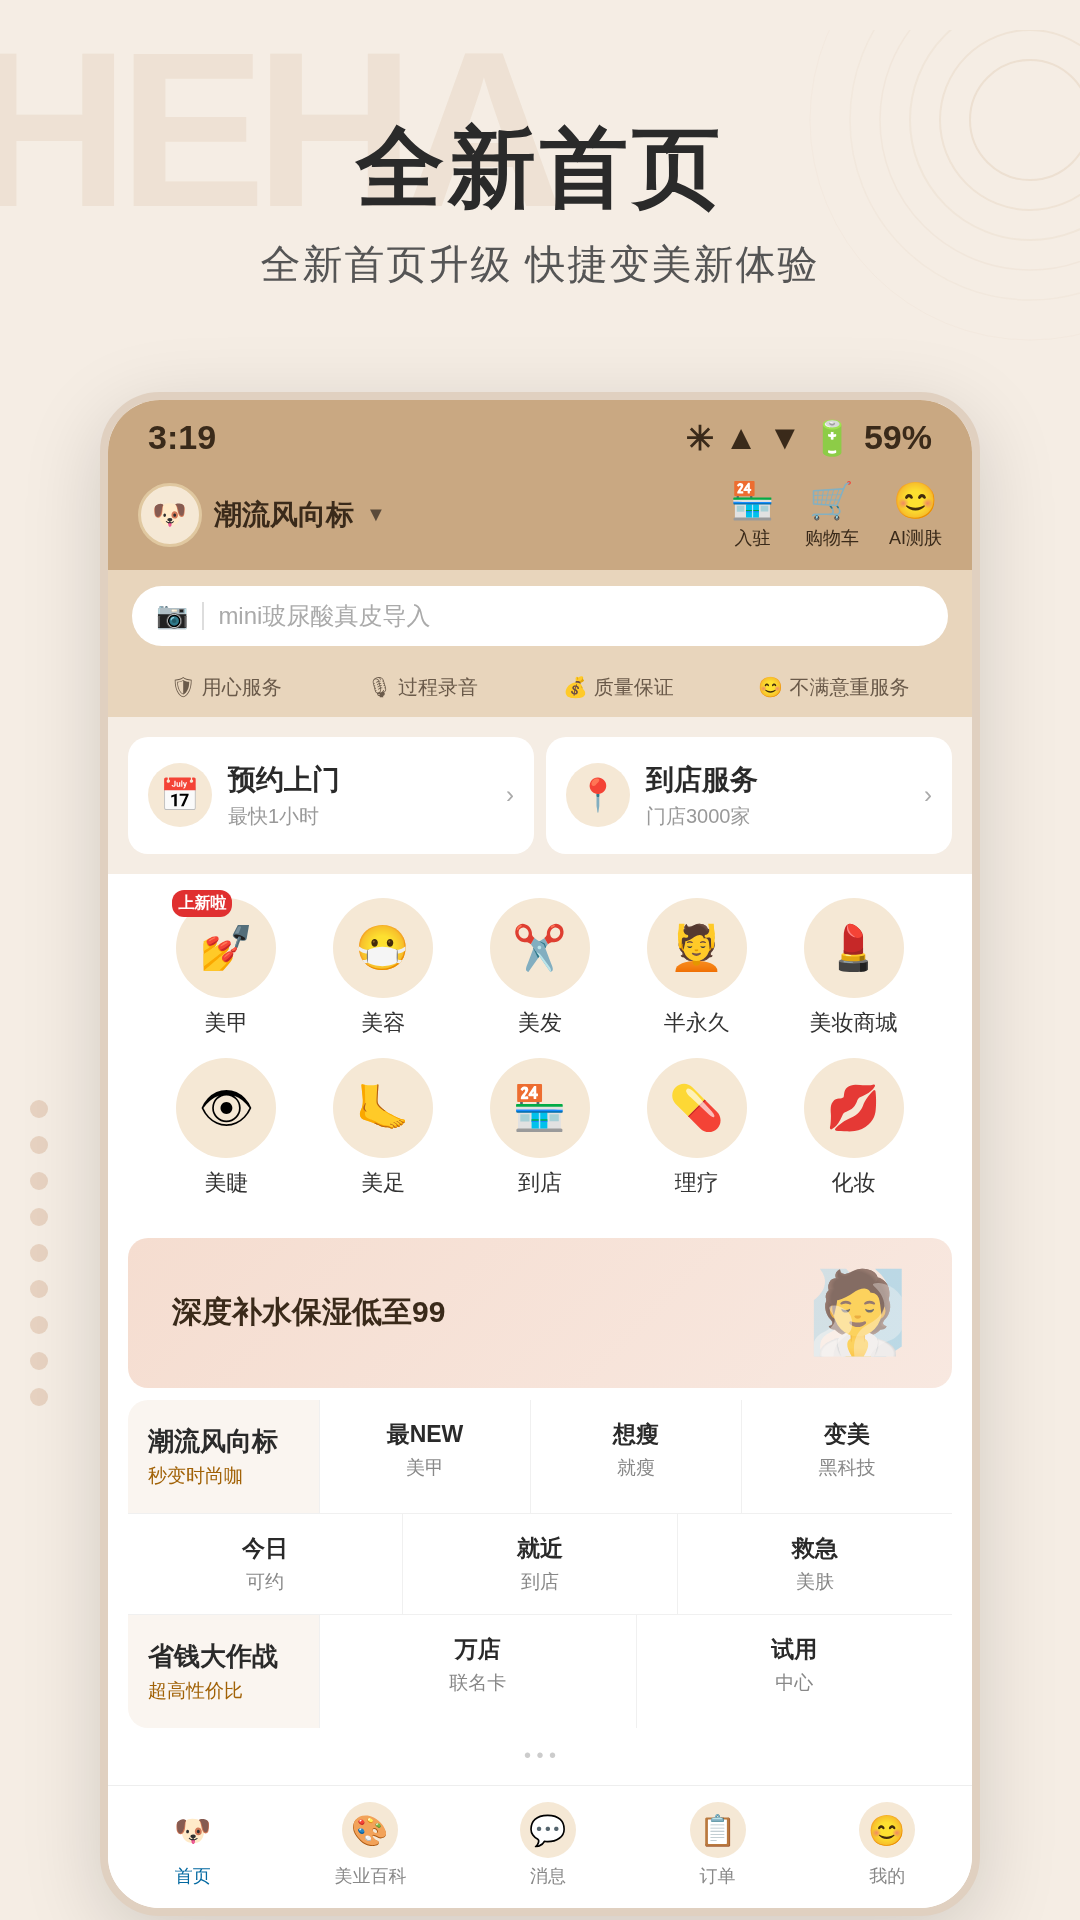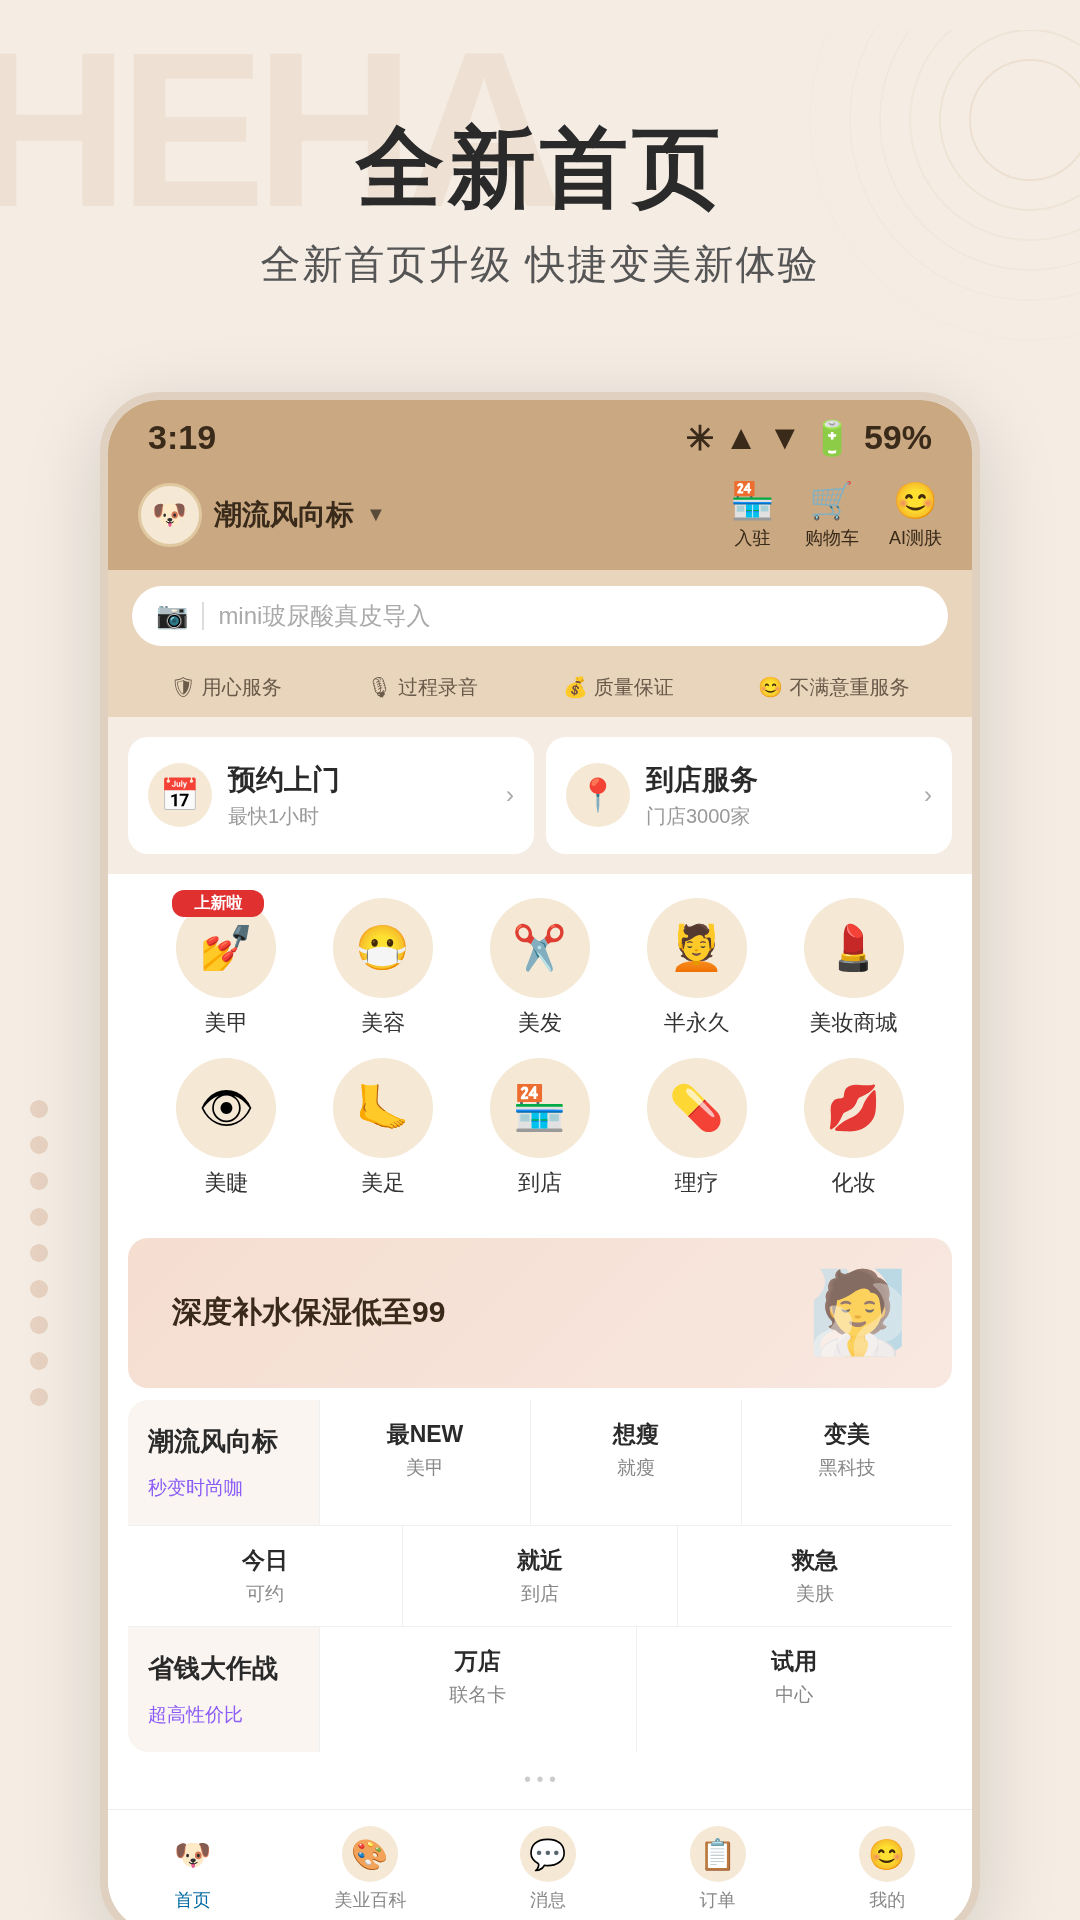--- a/index.html
+++ b/index.html
@@ -256,21 +256,21 @@
       background: #f5e8d5;
       display: flex; align-items: center; justify-content: center;
       font-size: 44px;
     }
     .new-badge {
       position: absolute;
       top: -8px; left: -4px;
       background: #e03030;
       color: #fff;
       font-size: 16px;
-      padding: 3px 22px;
+      padding: 3px 6px;
       border-radius: 12px;
       font-weight: 600;
     }
     .category-label {
       font-size: 22px;
       color: #333;
     }
 
     
     .banner-section {
@@ -313,22 +313,22 @@
       border-right: 1px solid #f0f0f0;
       flex-shrink: 0;
     }
     .qm-cat-title {
       font-size: 26px;
       font-weight: 700;
       color: #2a2a2a;
     }
     .qm-cat-sub {
       font-size: 19px;
-      color: #8b5cf6;
-      margin-top: 16px;
+      color: #a16207;
+      margin-top: 4px;
     }
     .quick-menu-items {
       display: flex;
       flex: 1;
     }
     .qm-item {
       flex: 1;
       padding: 20px 16px;
       text-align: center;
       border-right: 1px solid #f0f0f0;

